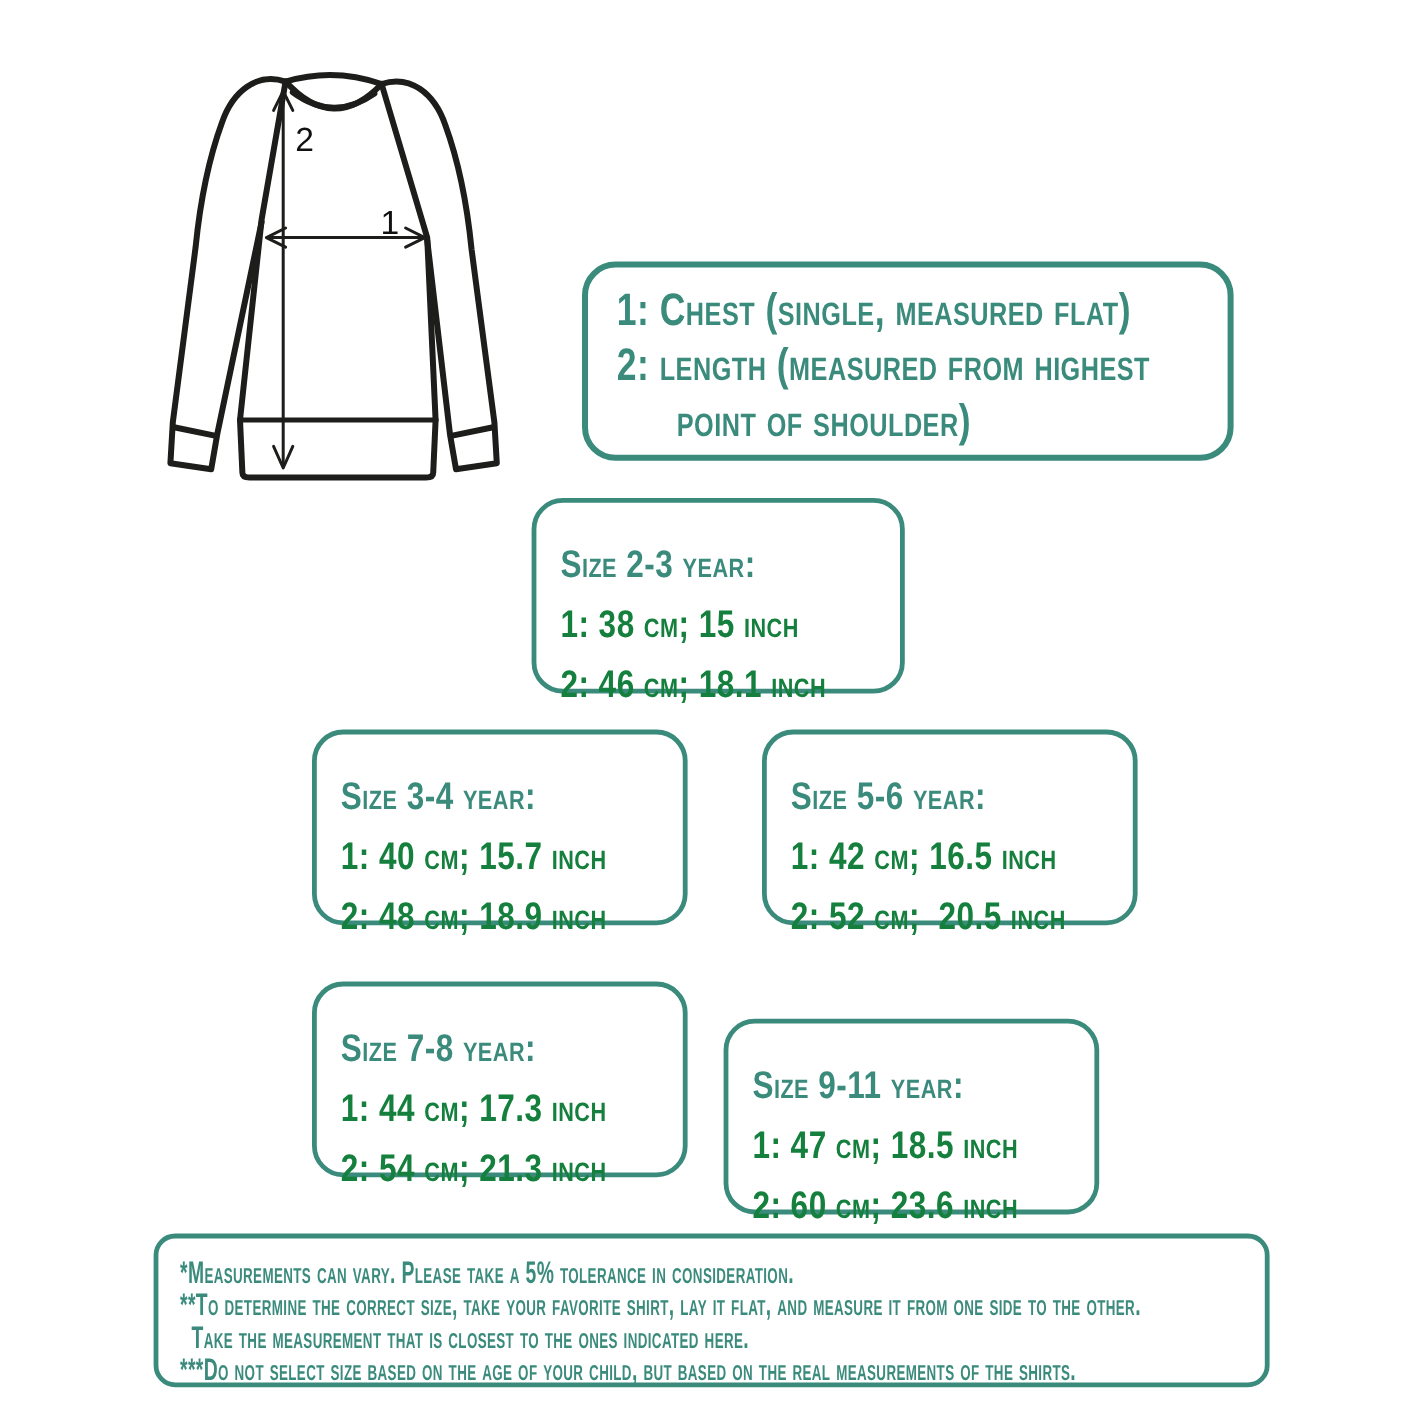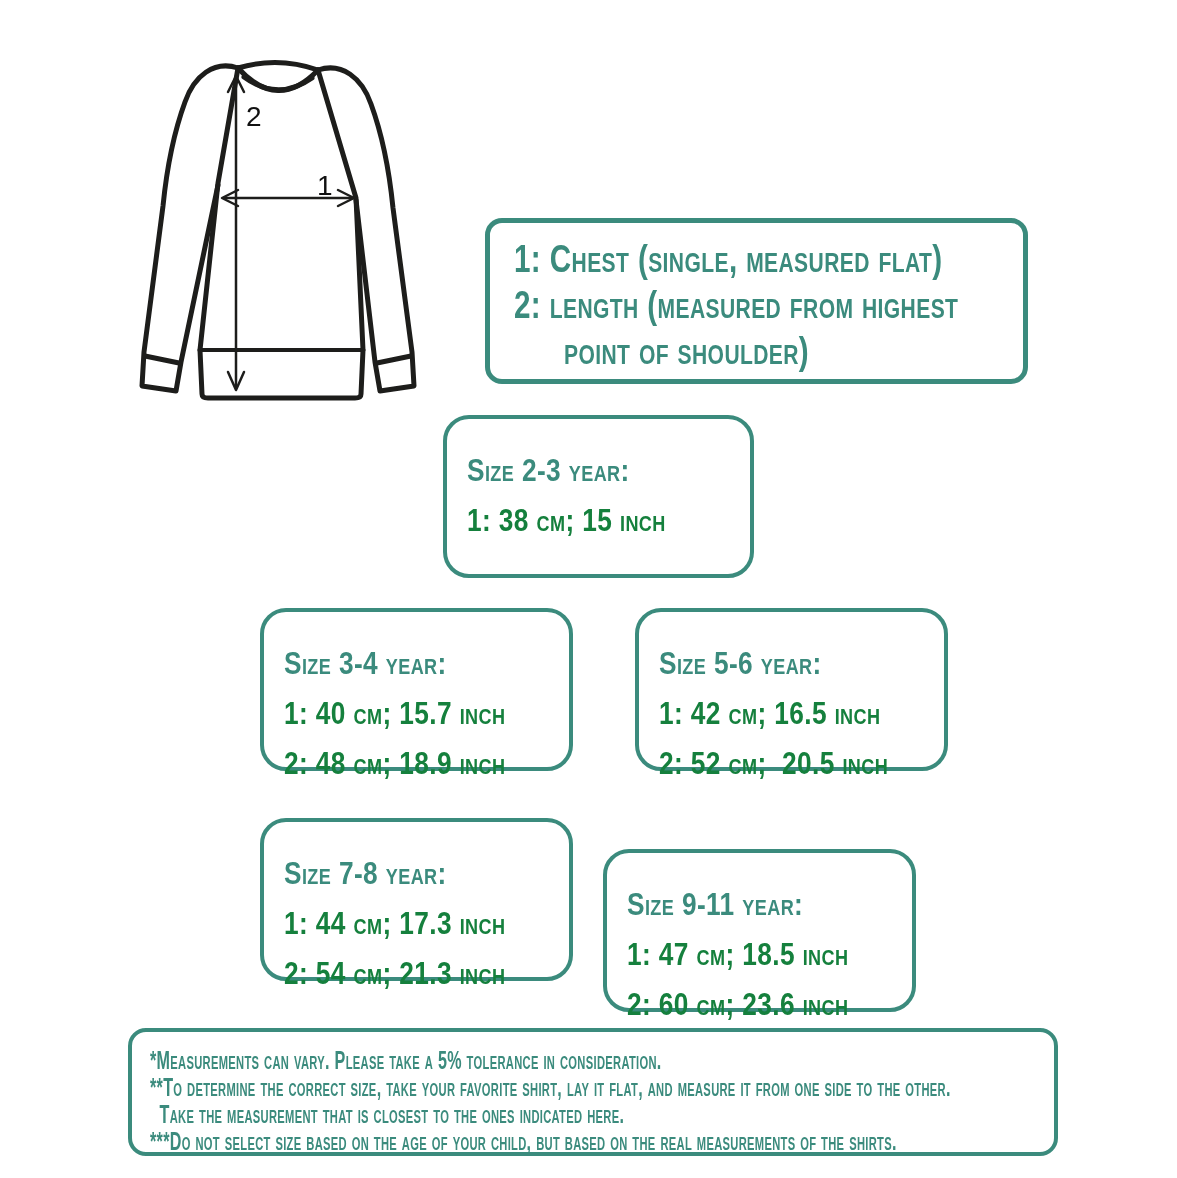--- a/index.html
+++ b/index.html
@@ -14,21 +14,21 @@
     position: relative;
     width: 1177px;
     height: 1178px;
     background: #ffffff;
     overflow: hidden;
   }
   .box {
     position: absolute;
     box-sizing: border-box;
     border: 5px solid #3b8b7d;
-    border-radius: 17px;
+    border-radius: 28px;
     background: #ffffff;
   }
   .hand {
     font-family: "Liberation Sans", sans-serif;
     font-variant-caps: small-caps;
     font-weight: 700;
     letter-spacing: 0.5px;
   }
   .line { white-space: pre; }
   .cond {
@@ -126,20 +126,21 @@
 
   <div id="legend" class="box hand">
     <div class="line"><span class="cond">1: Chest (single, measured flat)</span></div>
     <div class="line"><span class="cond">2: length (measured from highest</span></div>
     <div class="line"><span class="cond indent">point of shoulder)</span></div>
   </div>
 
   <div id="card-0" class="box hand size-card">
     <div class="line title"><span class="cond">Size 2-3 year:</span></div>
     <div class="line val"><span class="cond">1: 38 cm; 15 inch</span></div>
+    <div class="line val"><span class="cond">2: 46 cm; 18.1 inch</span></div>
   </div>
 
   <div id="card-1" class="box hand size-card">
     <div class="line title"><span class="cond">Size 3-4 year:</span></div>
     <div class="line val"><span class="cond">1: 40 cm; 15.7 inch</span></div>
     <div class="line val"><span class="cond">2: 48 cm; 18.9 inch</span></div>
   </div>
 
   <div id="card-2" class="box hand size-card">
     <div class="line title"><span class="cond">Size 5-6 year:</span></div>

